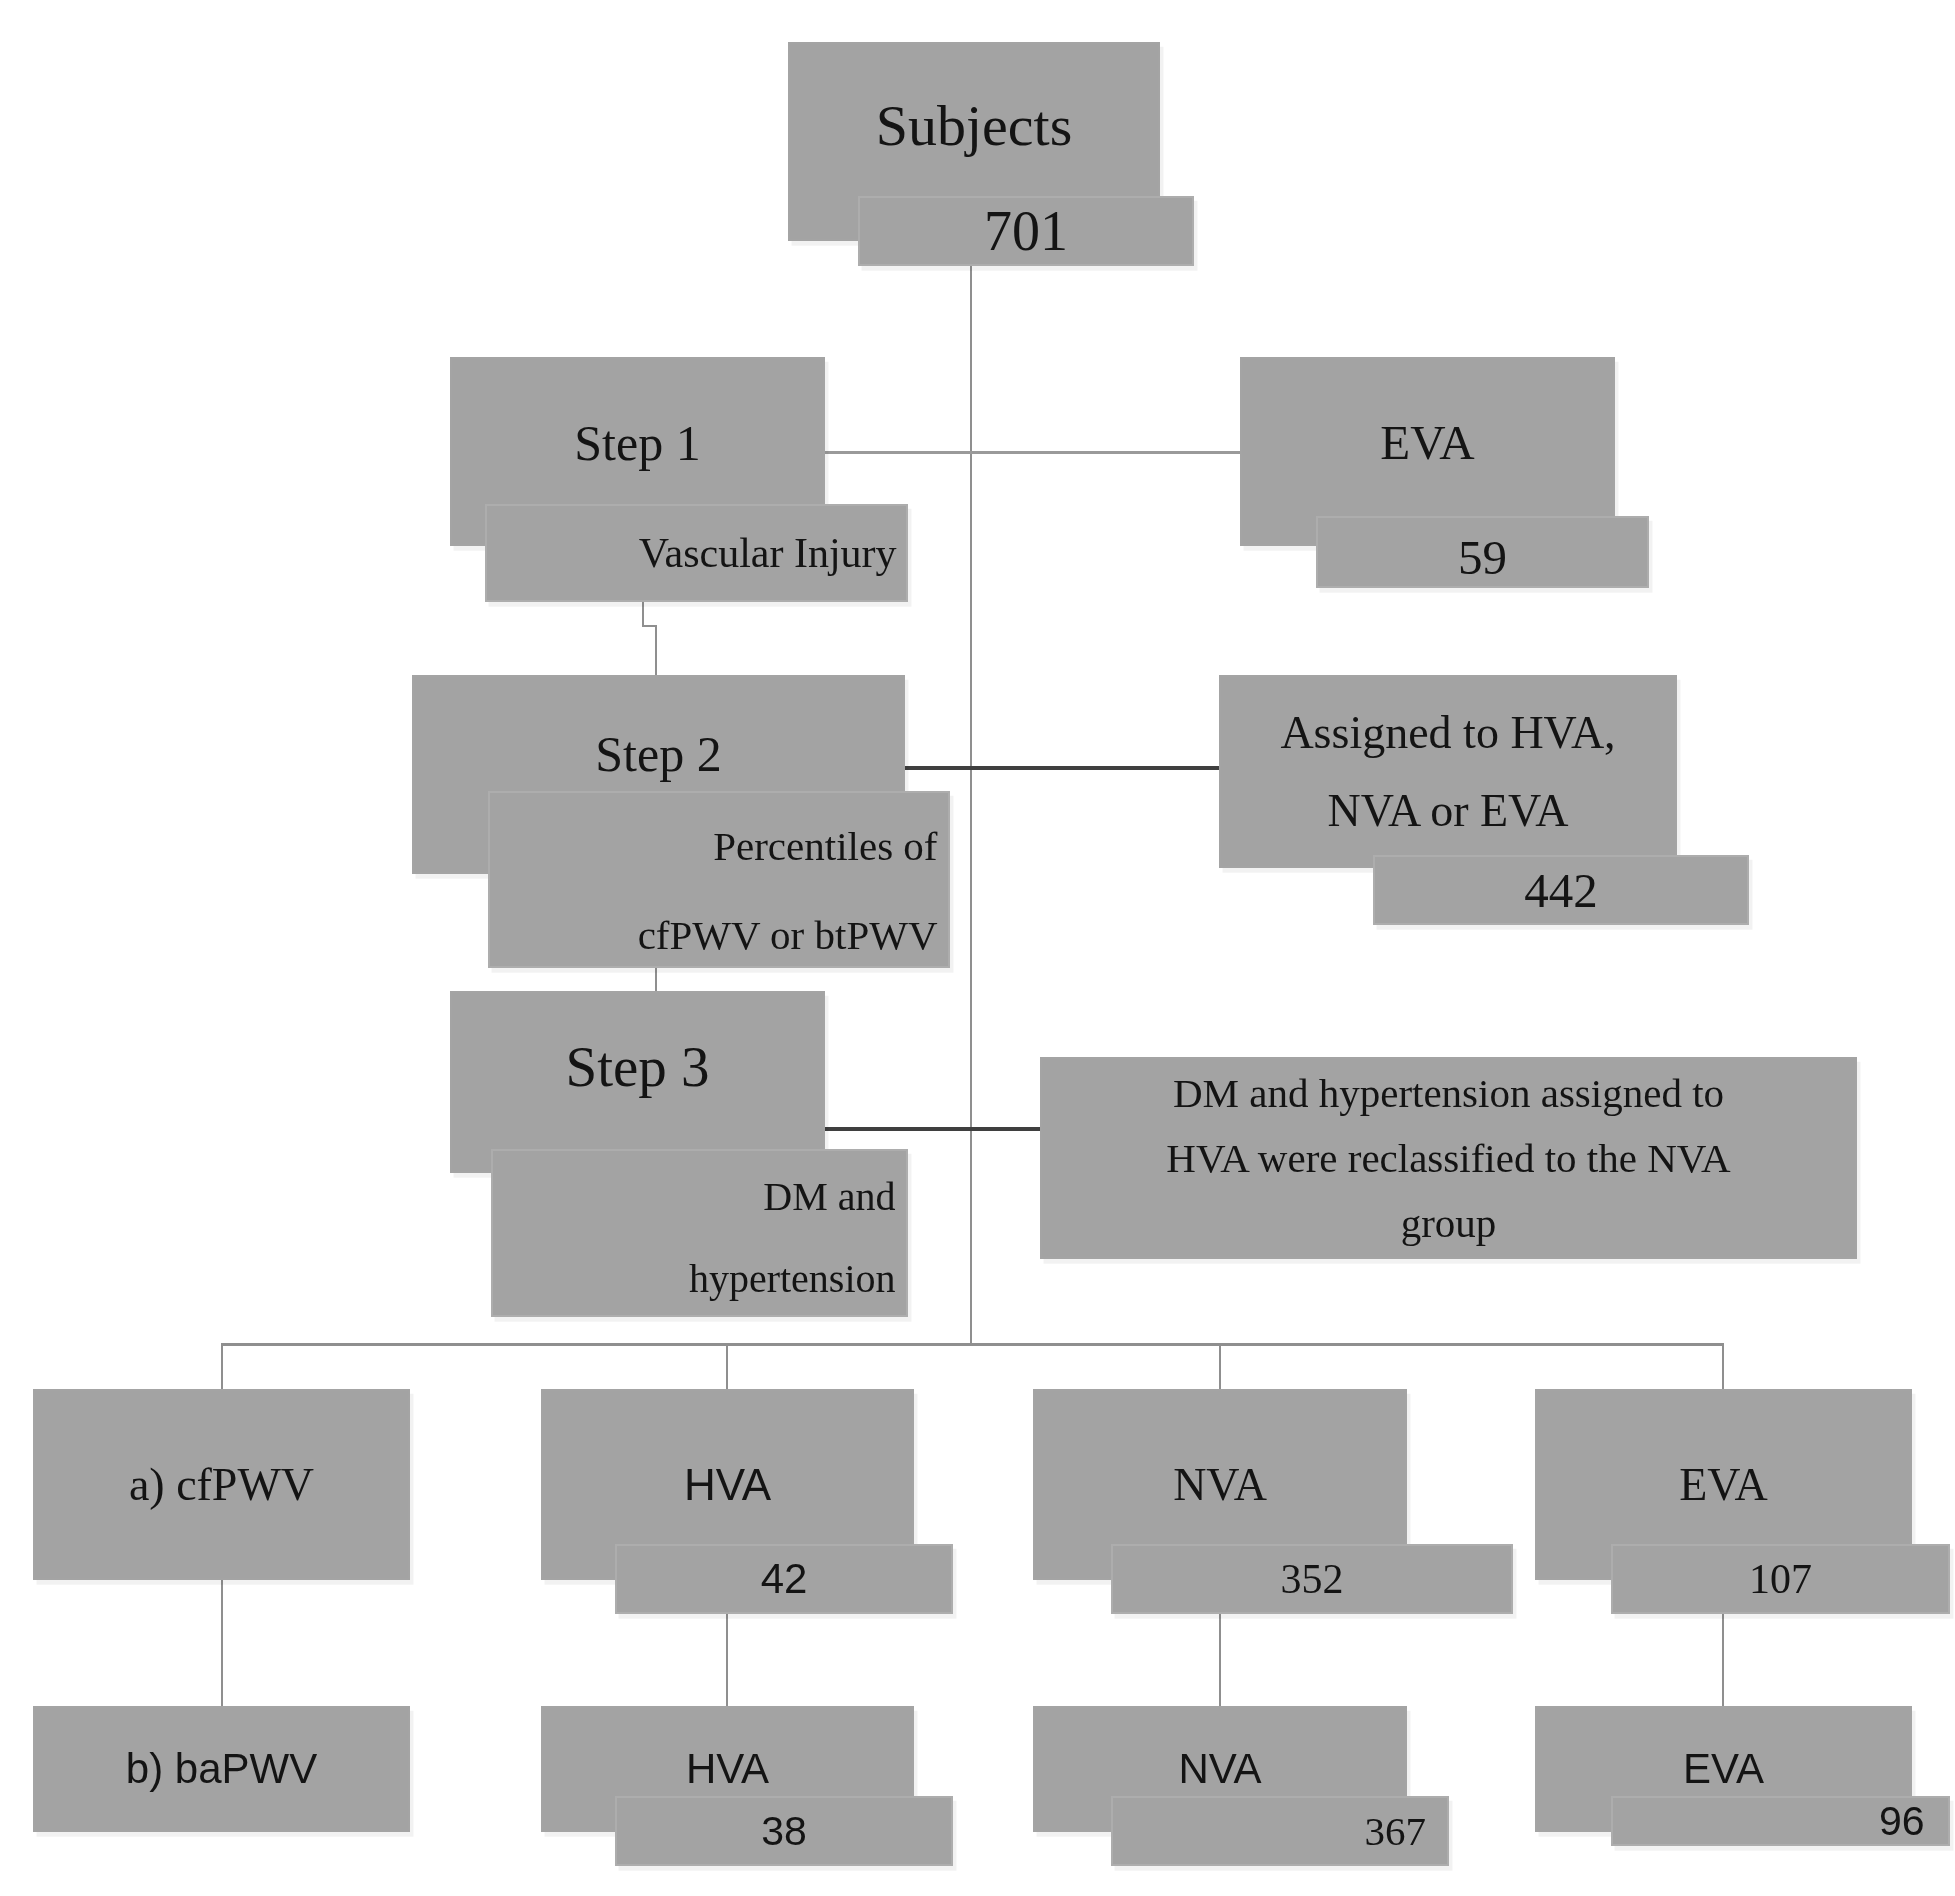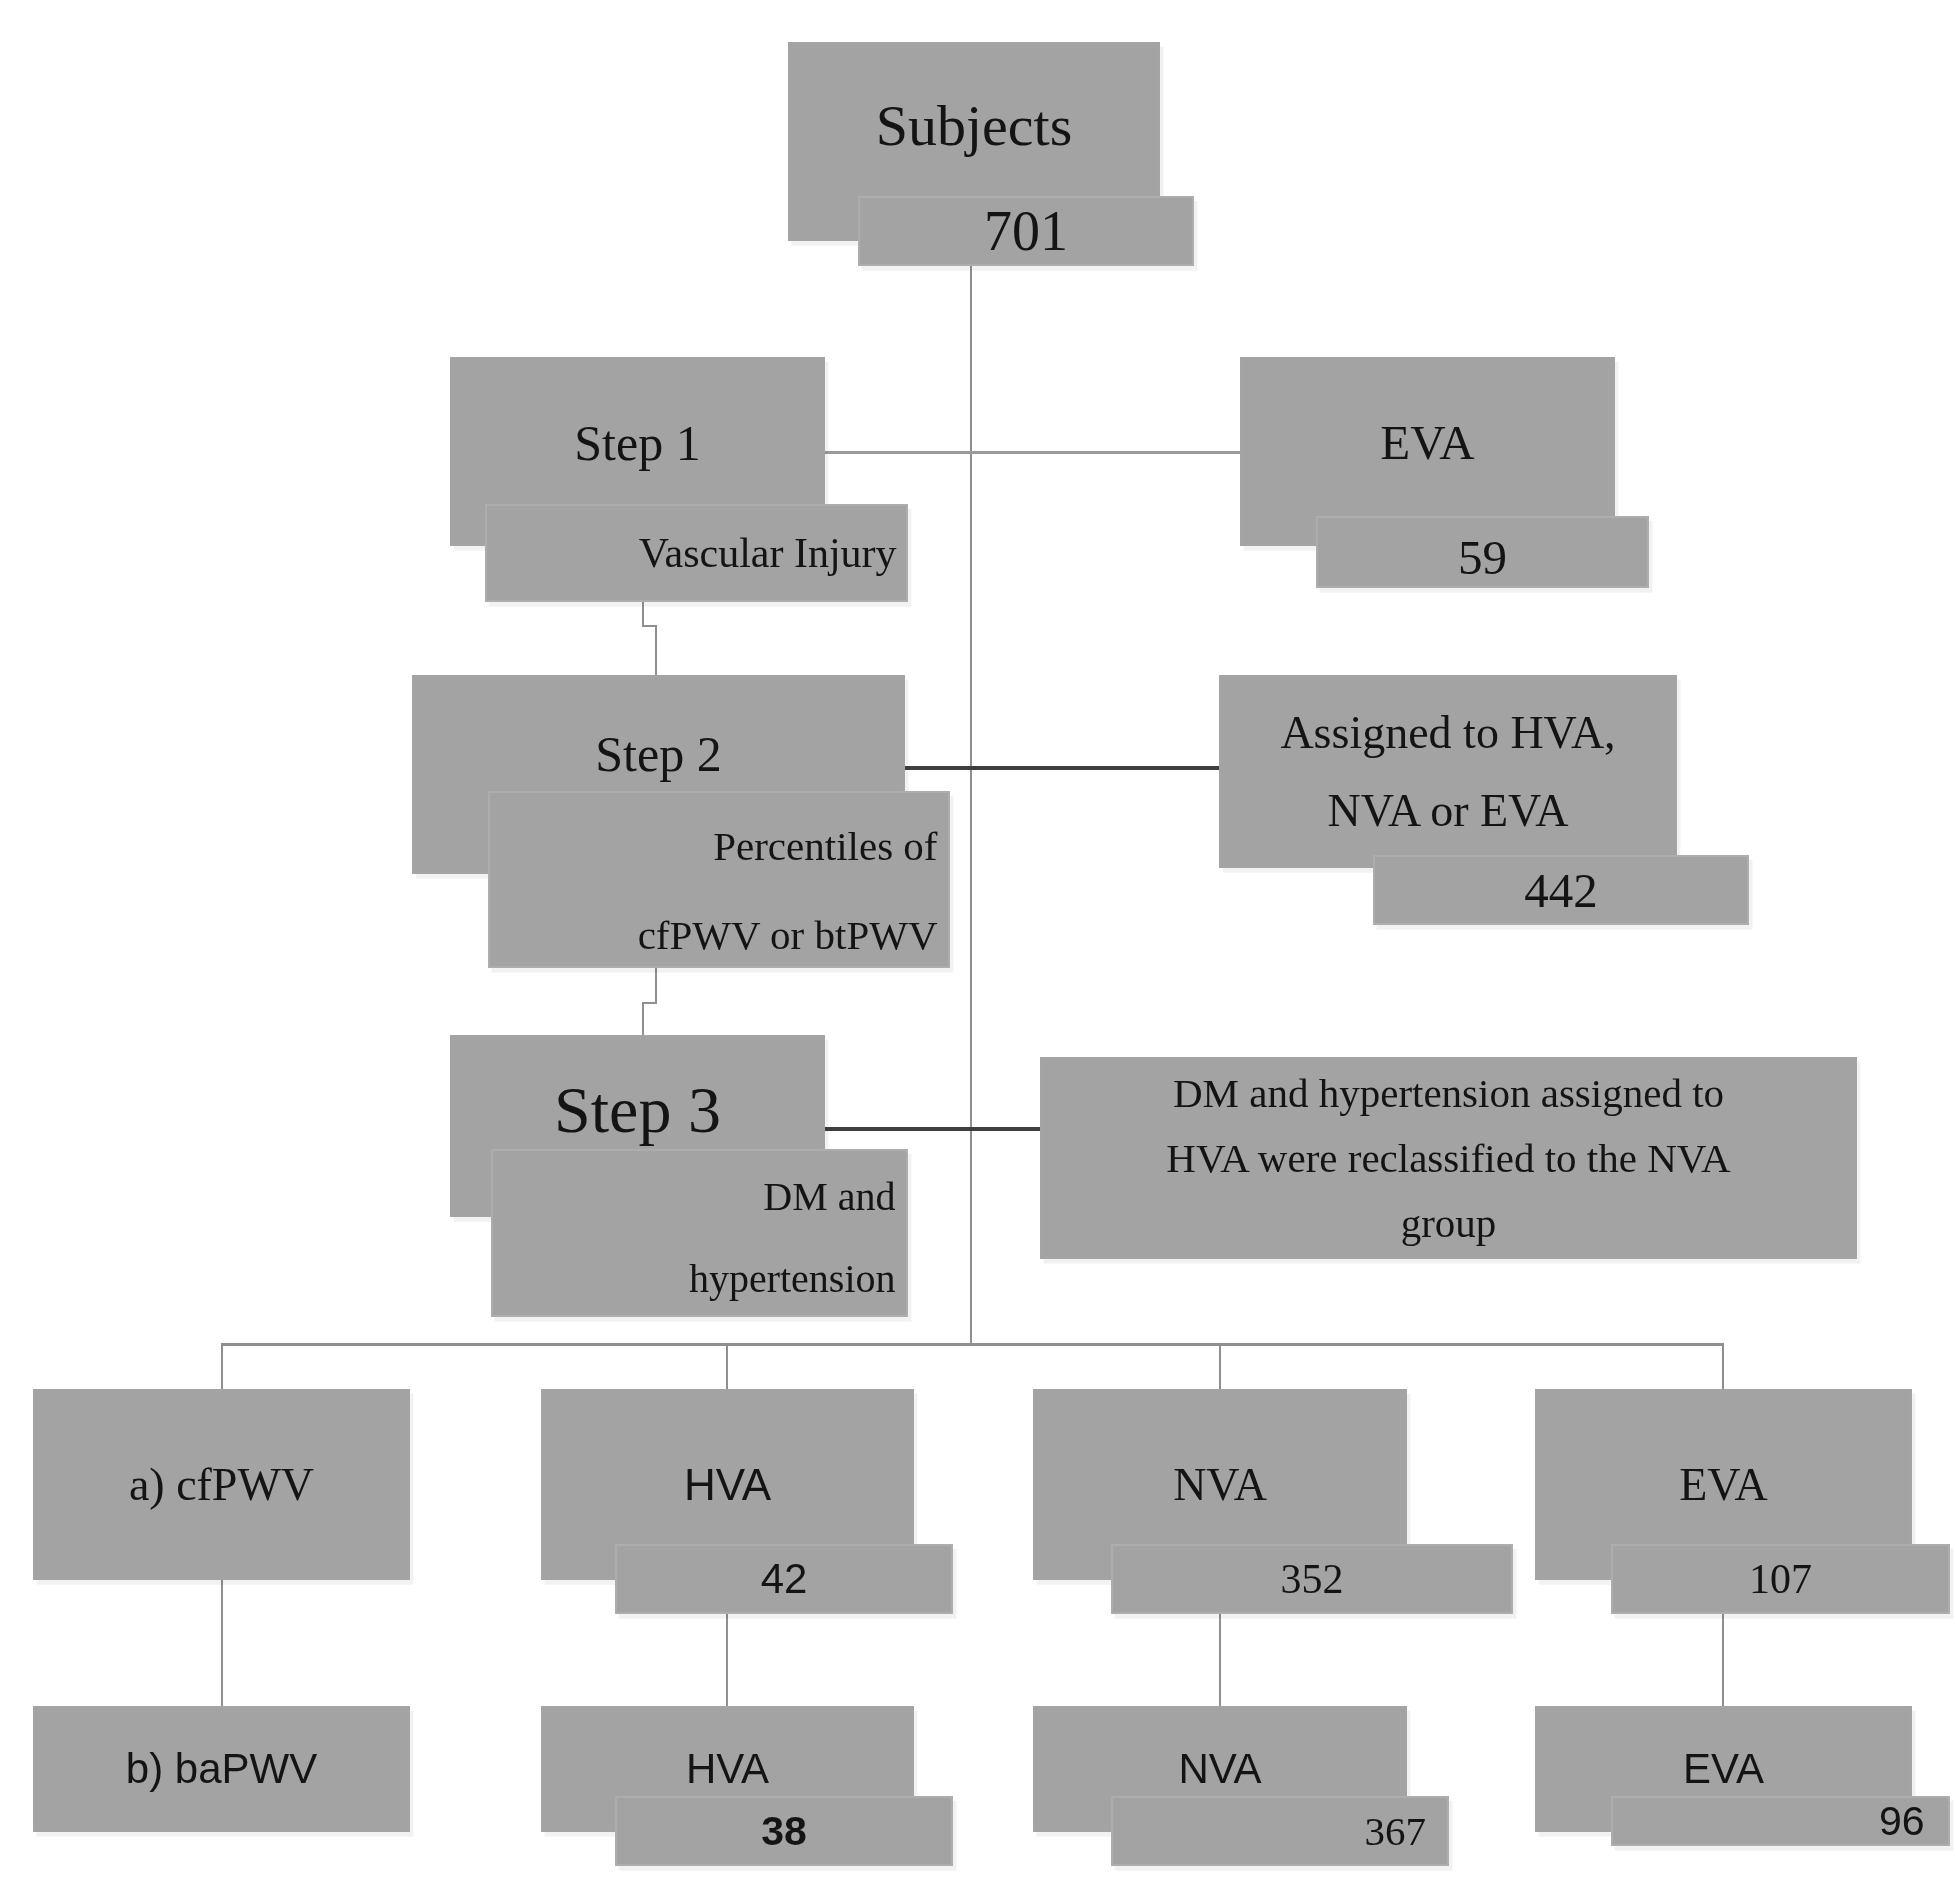--- a/index.html
+++ b/index.html
@@ -22,34 +22,34 @@
   #b-subjects-count{left:858px;top:196px;width:336px;height:70px;font-size:56px;}
   #b-step1{left:450px;top:357px;width:375px;height:189px;font-size:50px;padding-bottom:17.5px;}
   #b-step1-sub{left:485px;top:504px;width:423px;height:98px;font-size:42px;padding-right:9.4px;}
   #b-eva-top{left:1240px;top:357px;width:375px;height:189px;font-size:49px;padding-bottom:17.5px;}
   #b-eva-top-count{left:1316px;top:516px;width:333px;height:72px;font-size:49px;align-items:flex-end;}
   #b-step2{left:412px;top:675px;width:493px;height:199px;font-size:50px;padding-bottom:41px;}
   #b-step2-sub{left:488px;top:791px;width:462px;height:177px;font-size:41px;line-height:89px;
                align-items:flex-end;padding-right:10.5px;padding-top:23.4px;}
   #b-assigned{left:1219px;top:675px;width:458px;height:193px;font-size:46px;line-height:78px;}
   #b-assigned-count{left:1373px;top:855px;width:376px;height:70px;font-size:49px;}
-  #b-step3{left:450px;top:1035px;width:375px;height:182px;font-size:66px;padding-bottom:32px;}
+  #b-step3{left:450px;top:991px;width:375px;height:182px;font-size:57px;padding-bottom:32px;}
   #b-step3-sub{left:491px;top:1149px;width:417px;height:168px;font-size:40px;line-height:82px;
                align-items:flex-end;padding-right:10.5px;padding-top:9.4px;}
   #b-reclass{left:1040px;top:1057px;width:817px;height:202px;font-size:41px;line-height:65px;text-align:center;}
   #b-row-a-head{left:33px;top:1389px;width:377px;height:191px;font-size:46px;}
   #b-row-a-hva{left:541px;top:1389px;width:373px;height:191px;font-size:44px;}
   #b-row-a-hva-count{left:615px;top:1544px;width:338px;height:70px;font-size:42px;}
   #b-row-a-nva{left:1033px;top:1389px;width:374px;height:191px;font-size:46px;}
   #b-row-a-nva-count{left:1111px;top:1544px;width:402px;height:70px;font-size:42px;}
   #b-row-a-eva{left:1535px;top:1389px;width:377px;height:191px;font-size:46px;}
   #b-row-a-eva-count{left:1611px;top:1544px;width:339px;height:70px;font-size:42px;}
   #b-row-b-head{left:33px;top:1706px;width:377px;height:126px;font-size:42px;}
   #b-row-b-hva{left:541px;top:1706px;width:373px;height:126px;font-size:42px;}
-  #b-row-b-hva-count{left:615px;top:1796px;width:338px;height:70px;font-size:41px;font-weight:bold;}
+  #b-row-b-hva-count{left:615px;top:1796px;width:338px;height:70px;font-size:41px;}
   #b-row-b-nva{left:1033px;top:1706px;width:374px;height:126px;font-size:42px;}
   #b-row-b-nva-count{left:1111px;top:1796px;width:338px;height:70px;font-size:41px;padding-right:21px;}
   #b-row-b-eva{left:1535px;top:1706px;width:377px;height:126px;font-size:42px;}
   #b-row-b-eva-count{left:1611px;top:1796px;width:339px;height:50px;font-size:41px;padding-right:23.4px;}
 
   #l-trunk{left:970px;top:264px;width:2.3px;height:1081px;}
   #l-s1-eva{left:825px;top:451px;width:415px;height:2.9px;background:#9a9a9a;}
   #l-j1a{left:642px;top:583px;width:2.3px;height:44px;}
   #l-j1b{left:642px;top:625px;width:15px;height:2.3px;}
   #l-j1c{left:655px;top:625px;width:2.3px;height:50px;}

